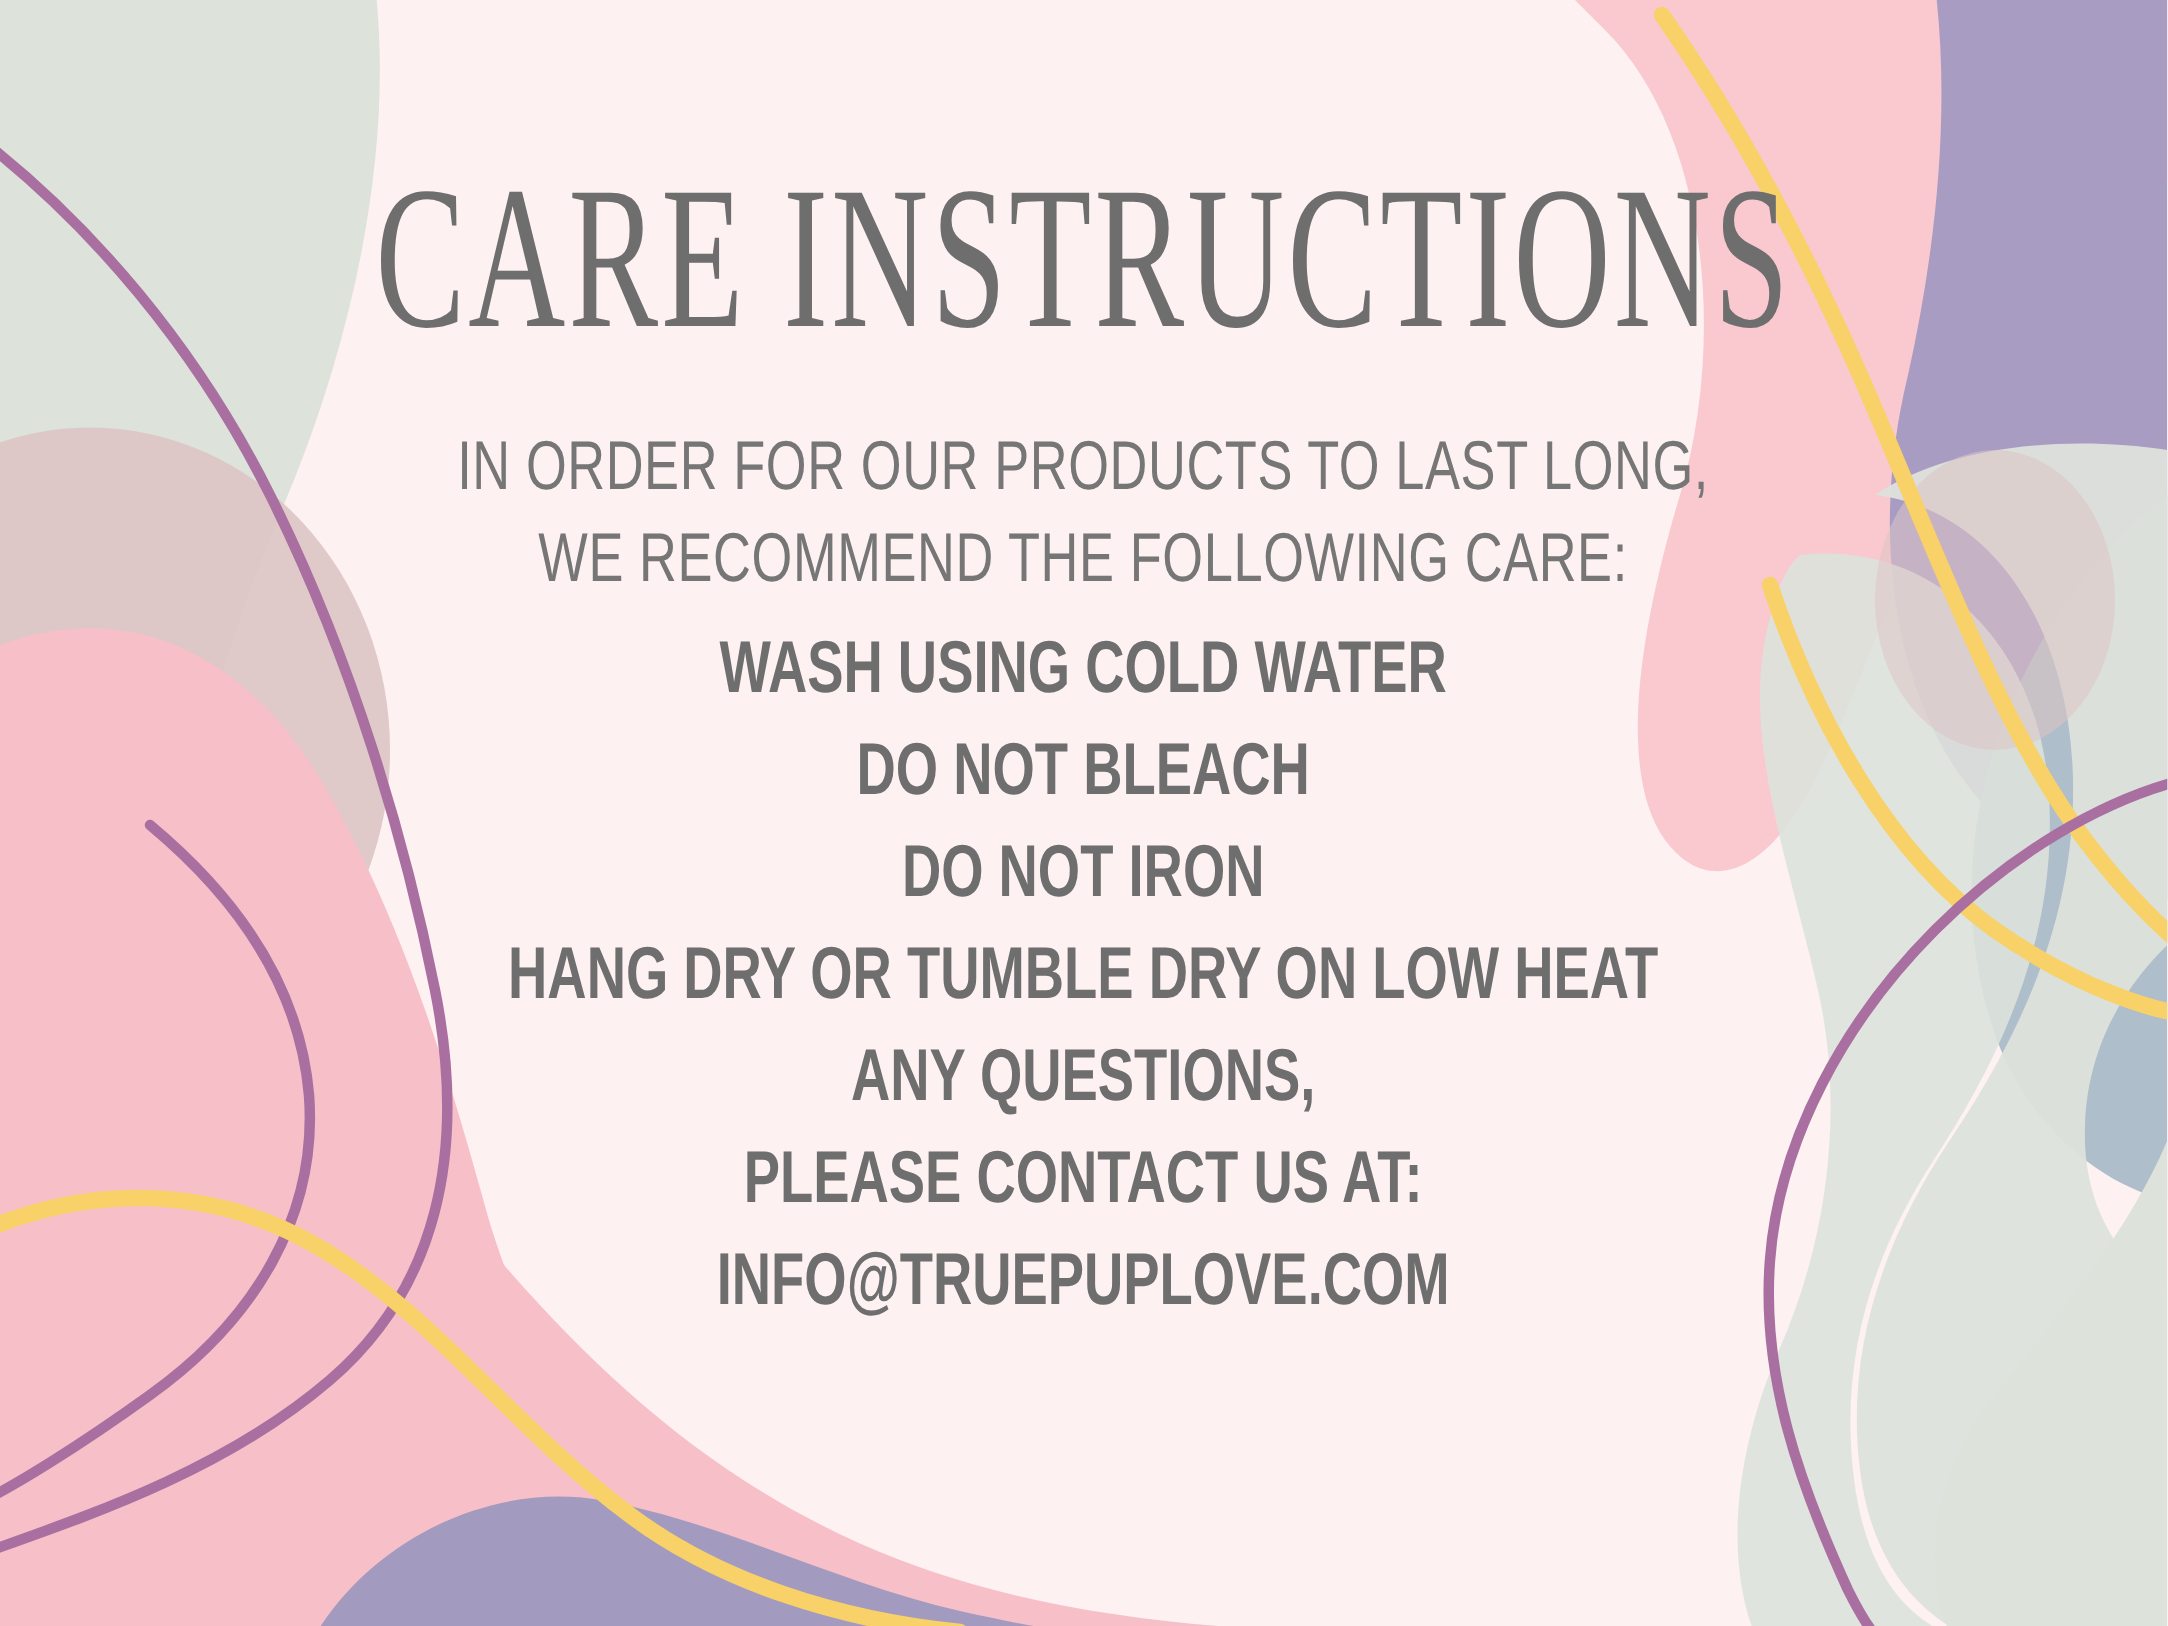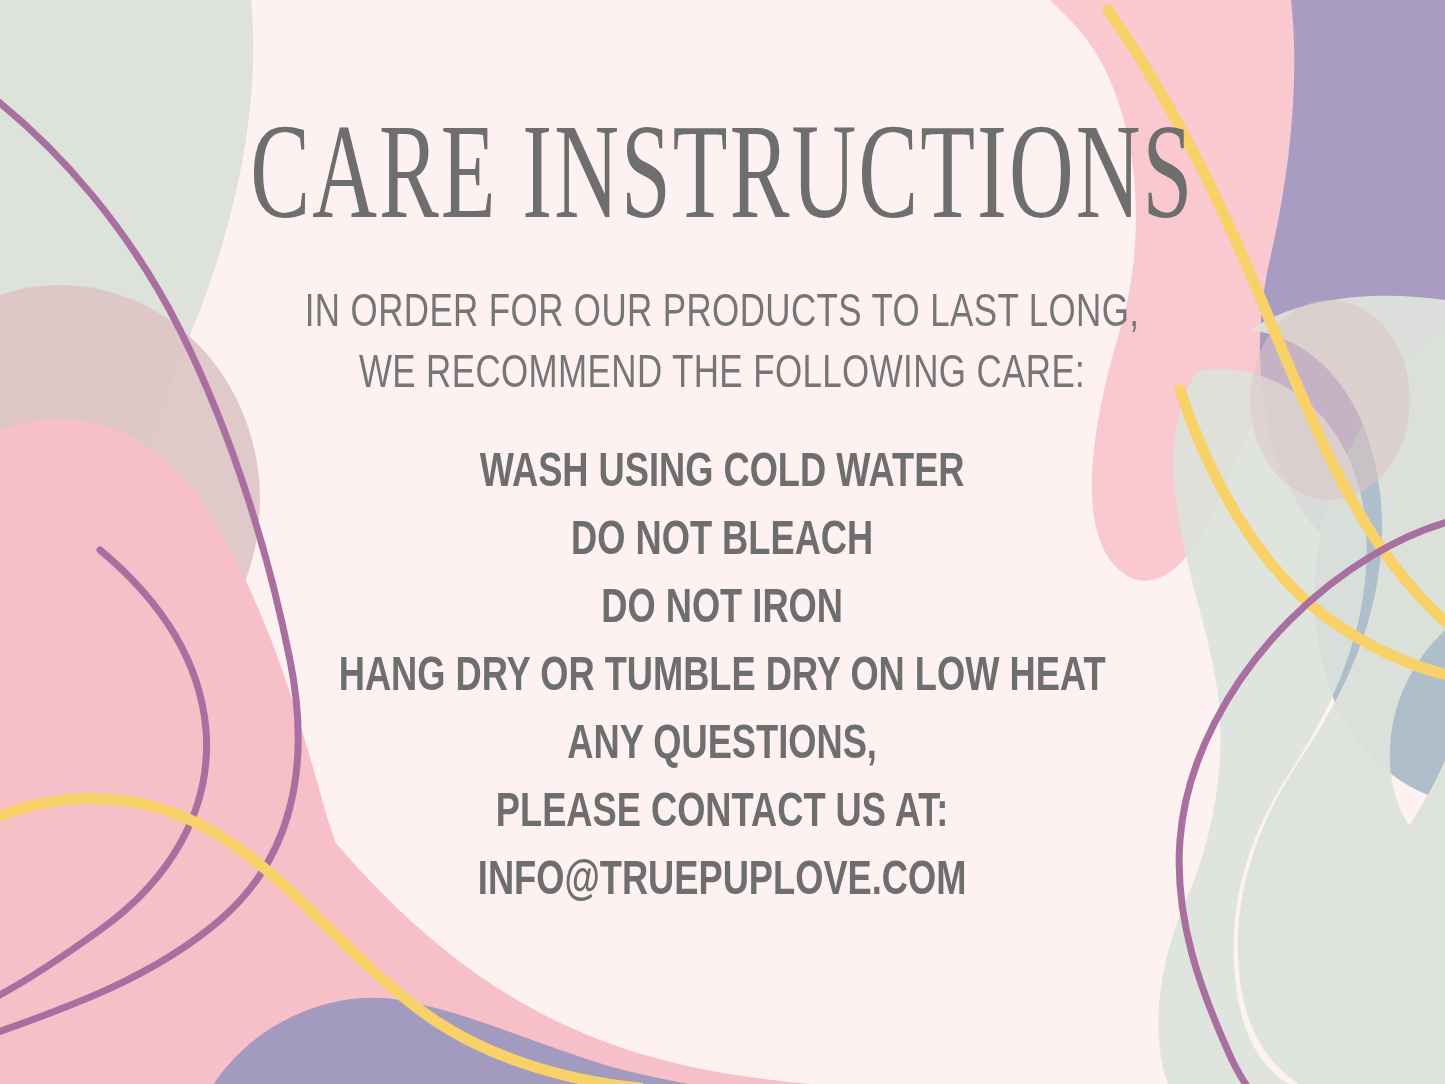--- a/index.html
+++ b/index.html
@@ -51,21 +51,21 @@
     font-size: 46px;
     line-height: 1.32;
     font-weight: 400;
     letter-spacing: 0.5px;
     transform: scaleX(0.76);
     text-align: center;
     white-space: nowrap;
   }
   .intro .ln { display: block; }
   .instructions {
-    margin-top: 44px;
+    margin-top: 20px;
     color: #6E6E6E;
     font-family: "Liberation Sans", sans-serif;
     font-size: 49px;
     font-weight: bold;
     line-height: 1.0;
     text-align: center;
     white-space: nowrap;
   }
   .instructions .ln {
     display: block;

